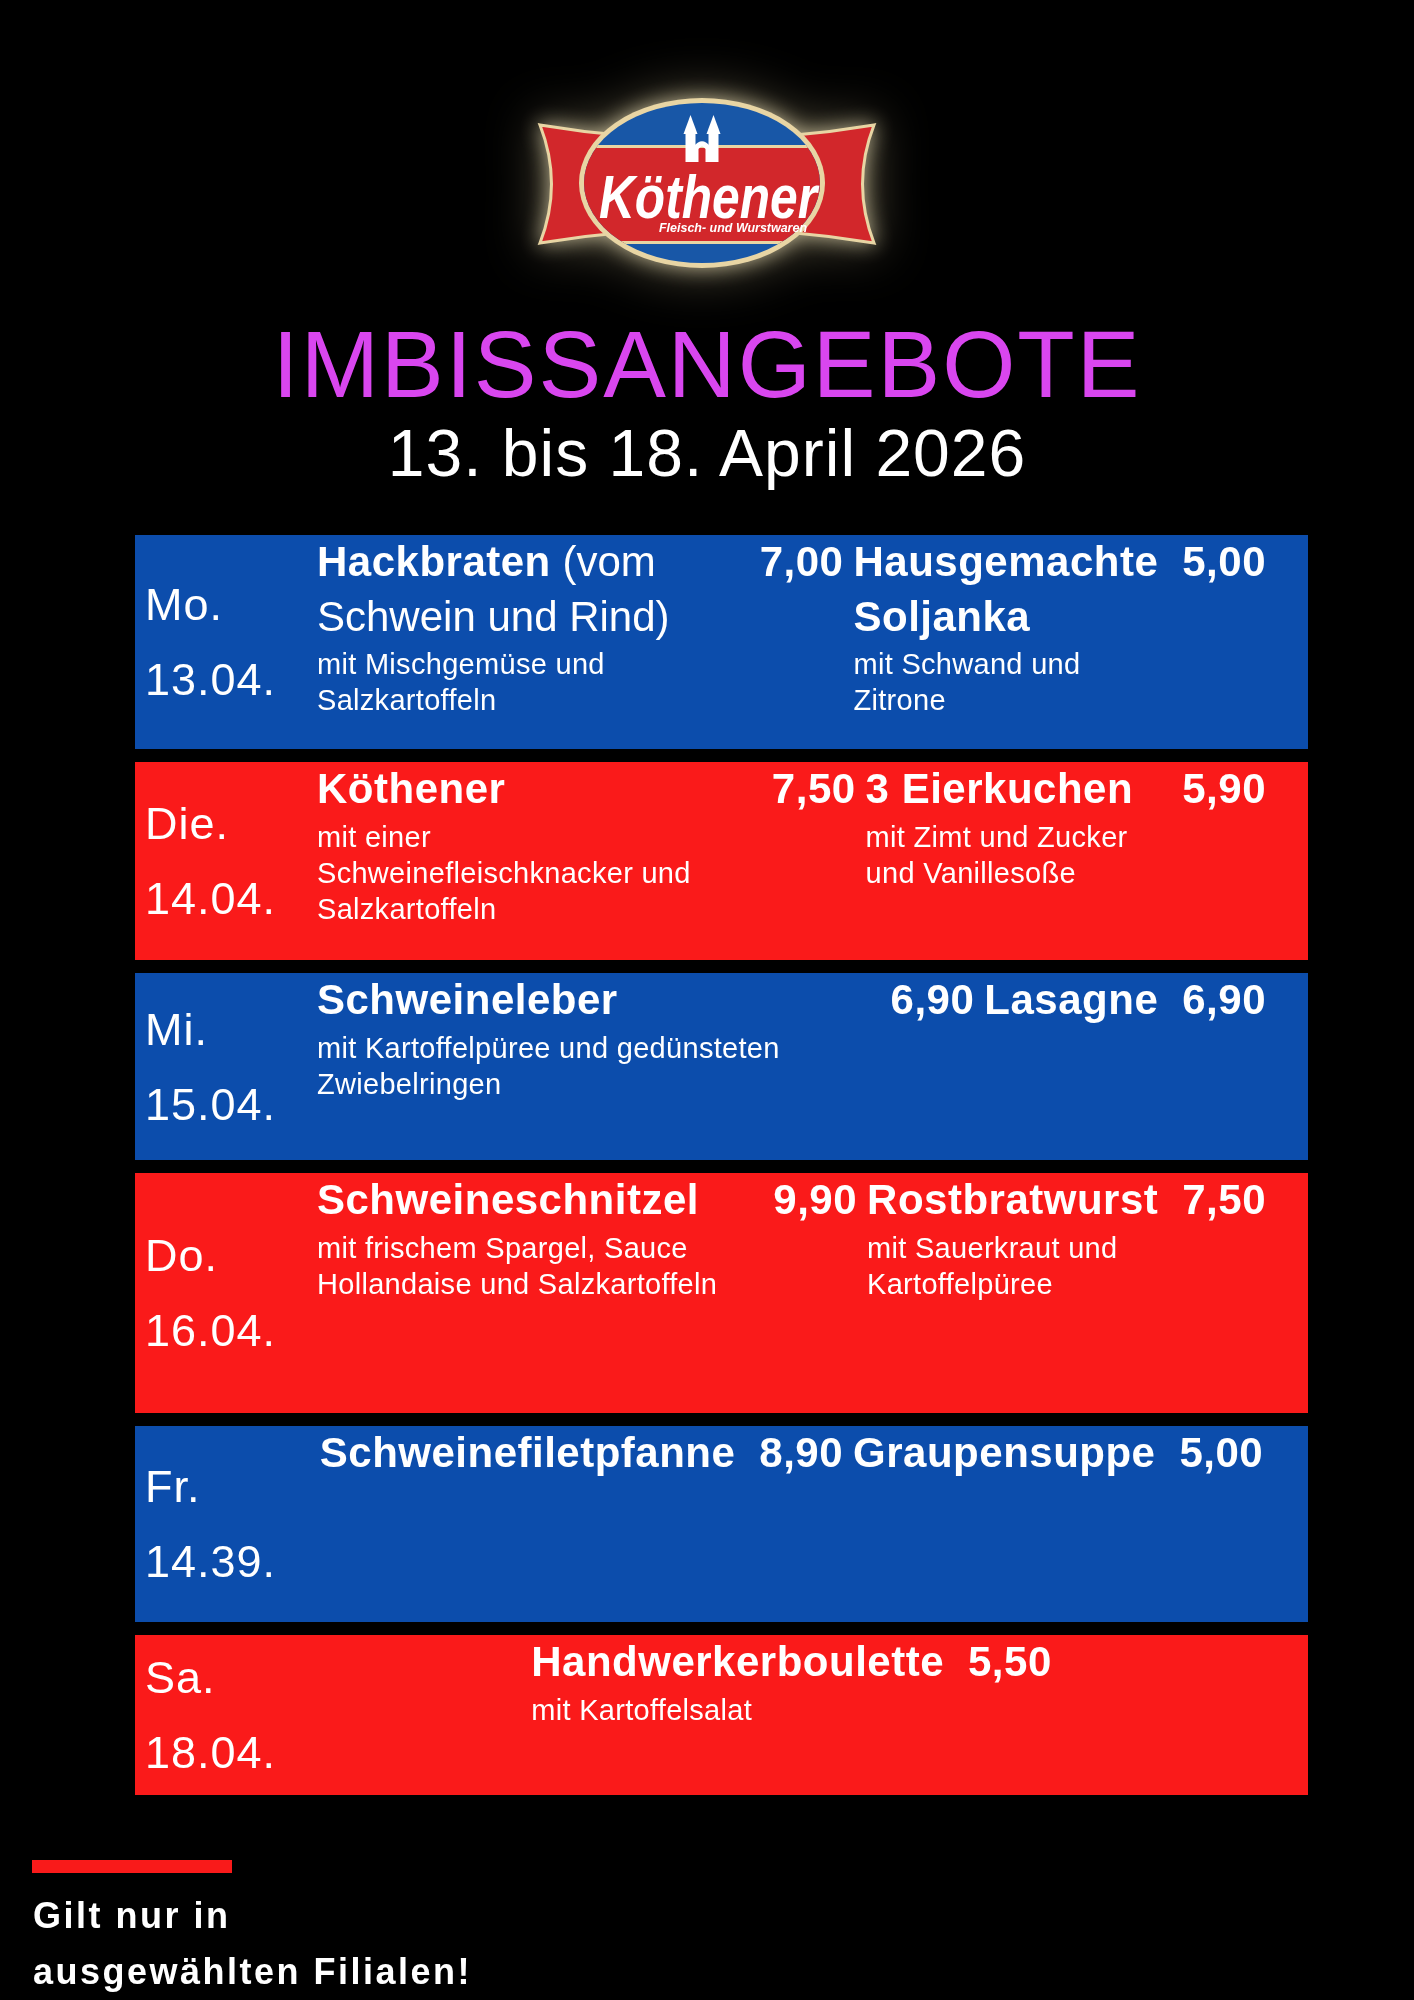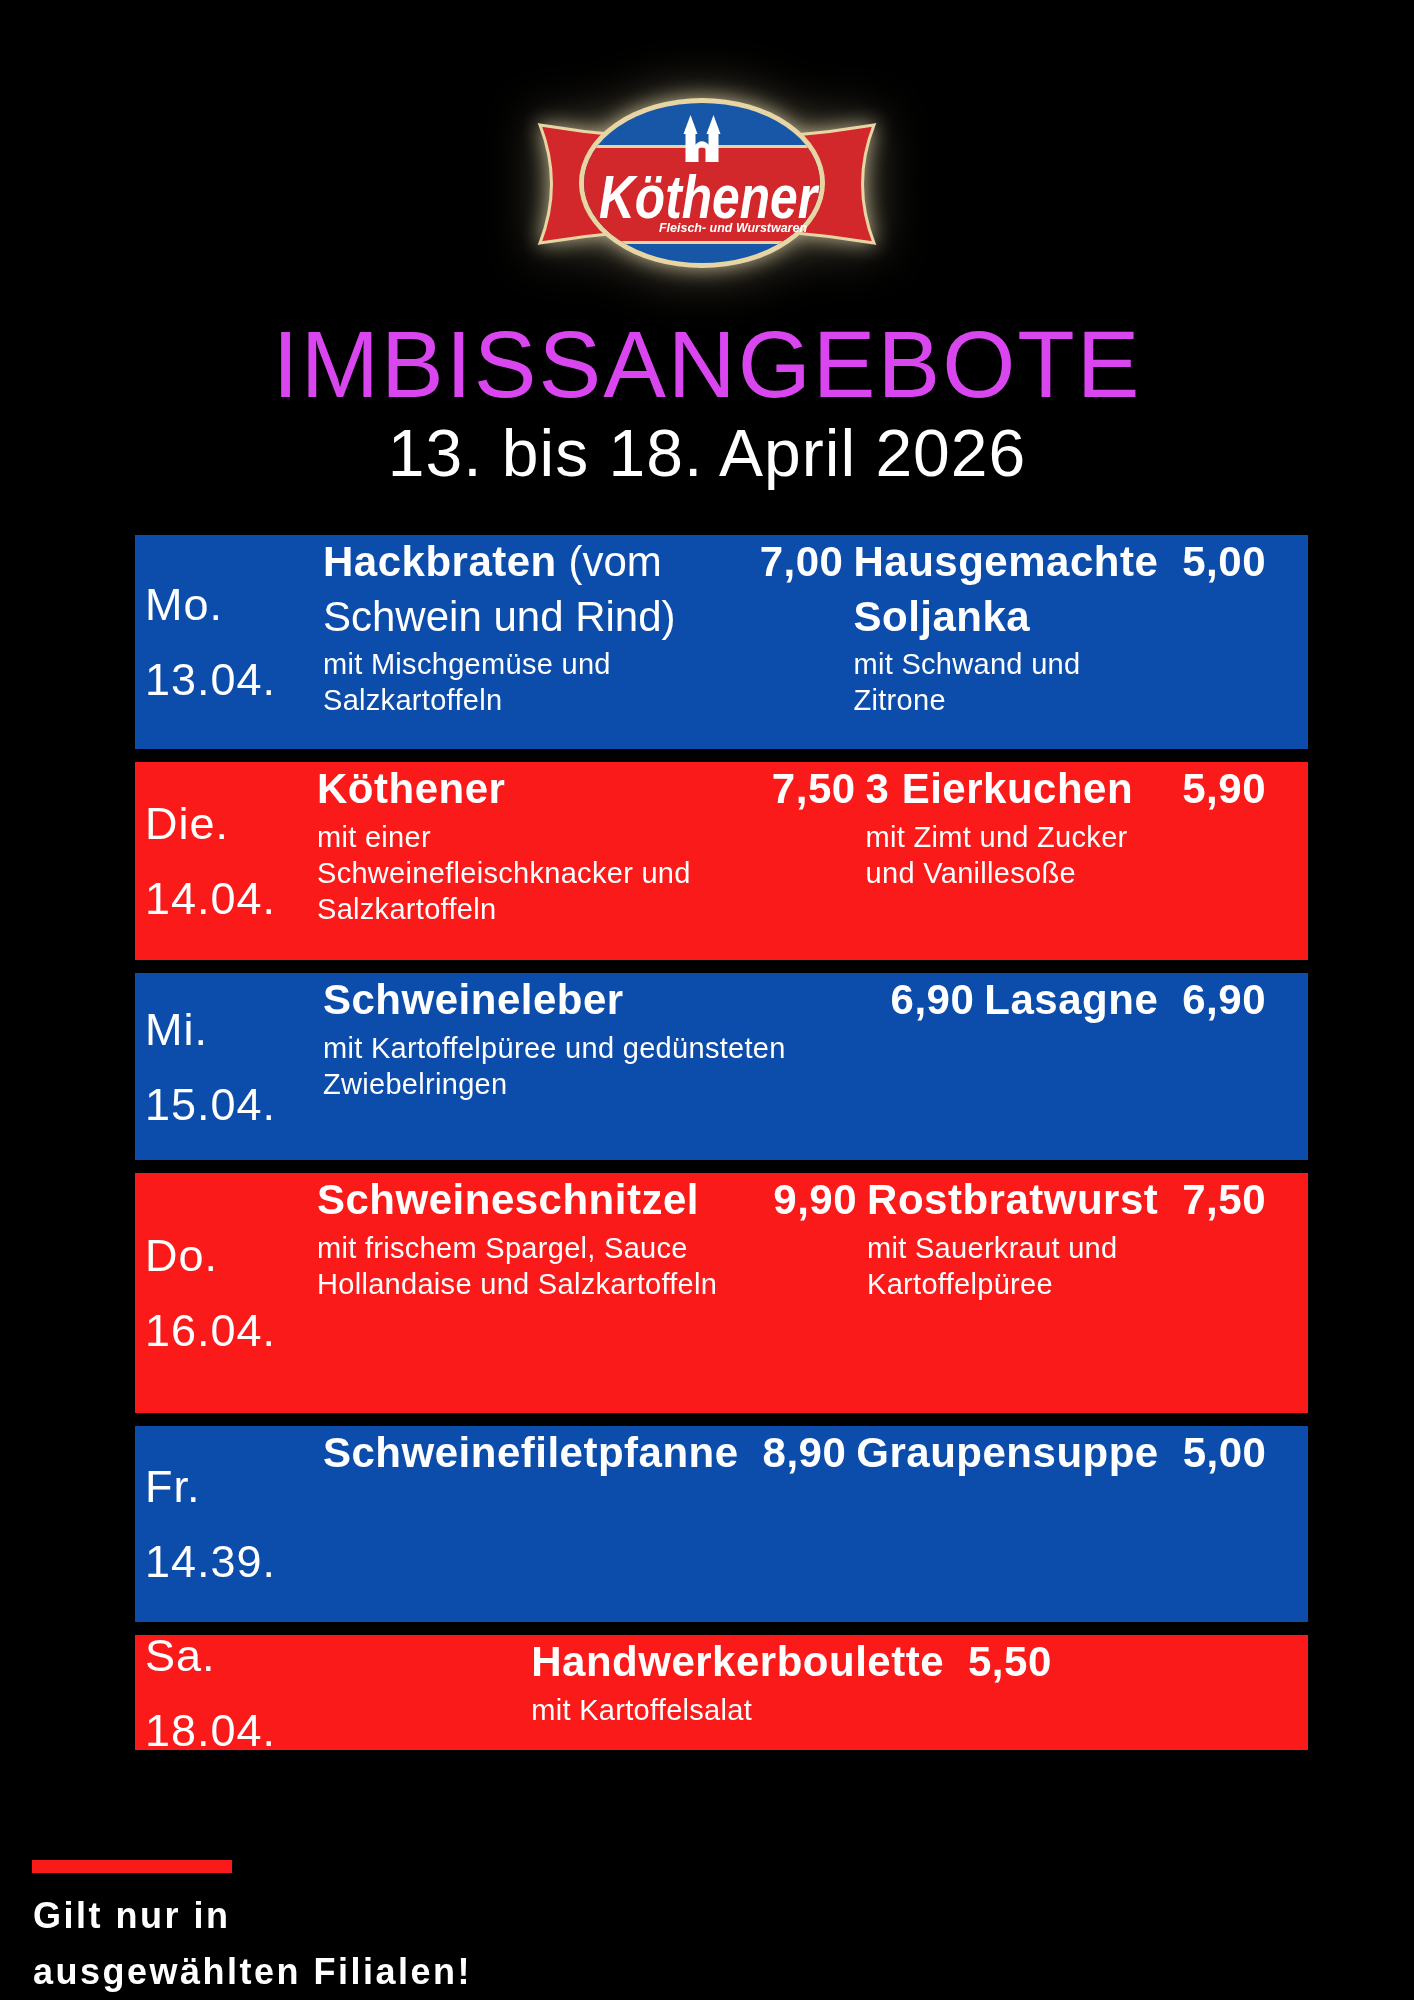--- a/index.html
+++ b/index.html
@@ -14,28 +14,28 @@
     position:absolute;left:0;top:318px;width:100%;text-align:center;
     font-size:94px;font-weight:300;line-height:1;letter-spacing:2px;color:#d946ef;white-space:nowrap;
   }
   .page-subtitle{
     position:absolute;left:0;top:420px;width:100%;text-align:center;
     font-size:66px;font-weight:300;line-height:1;letter-spacing:1px;color:#fff;white-space:nowrap;
   }
   
   .menu{position:absolute;left:135px;top:535px;width:1173px;}
   .row{display:flex;align-items:stretch;padding:0 42px 0 10px;box-sizing:border-box;margin-bottom:13px;}
-  .row.blue{background:var(--row-blue);gap:6px;}
+  .row.blue{background:var(--row-blue);}
   .row.red{background:var(--row-red);}
   .row:nth-child(1){height:214px;}
   .row:nth-child(2){height:198px;}
   .row:nth-child(3){height:187px;justify-content:center;}
   .row:nth-child(4){height:240px;}
   .row:nth-child(5){height:196px;}
-  .row:nth-child(6){height:115px;margin-top:13px;margin-bottom:0;}
+  .row:nth-child(6){height:160px;margin-top:13px;margin-bottom:0;}
   .day-col{width:172px;flex:none;display:flex;flex-direction:column;justify-content:center;gap:30px;}
   .day-name,.day-date{font-size:45px;font-weight:300;line-height:1;letter-spacing:1px;}
   .dishes{flex:1;display:flex;flex-direction:row;justify-content:center;gap:10px;}
   .dish{display:flex;align-items:flex-start;}
   .dish-text{flex:1;padding-right:24px;}
   .dish-name{font-size:42px;font-weight:bold;line-height:1.3;letter-spacing:.5px;}
   .dish-name .suffix{font-weight:300;letter-spacing:0;}
   .dish-desc{font-size:29px;font-weight:300;line-height:1.25;letter-spacing:.3px;margin-top:2px;}
   .dish-price{flex:none;font-size:42px;font-weight:bold;line-height:1.3;letter-spacing:.5px;}
   

